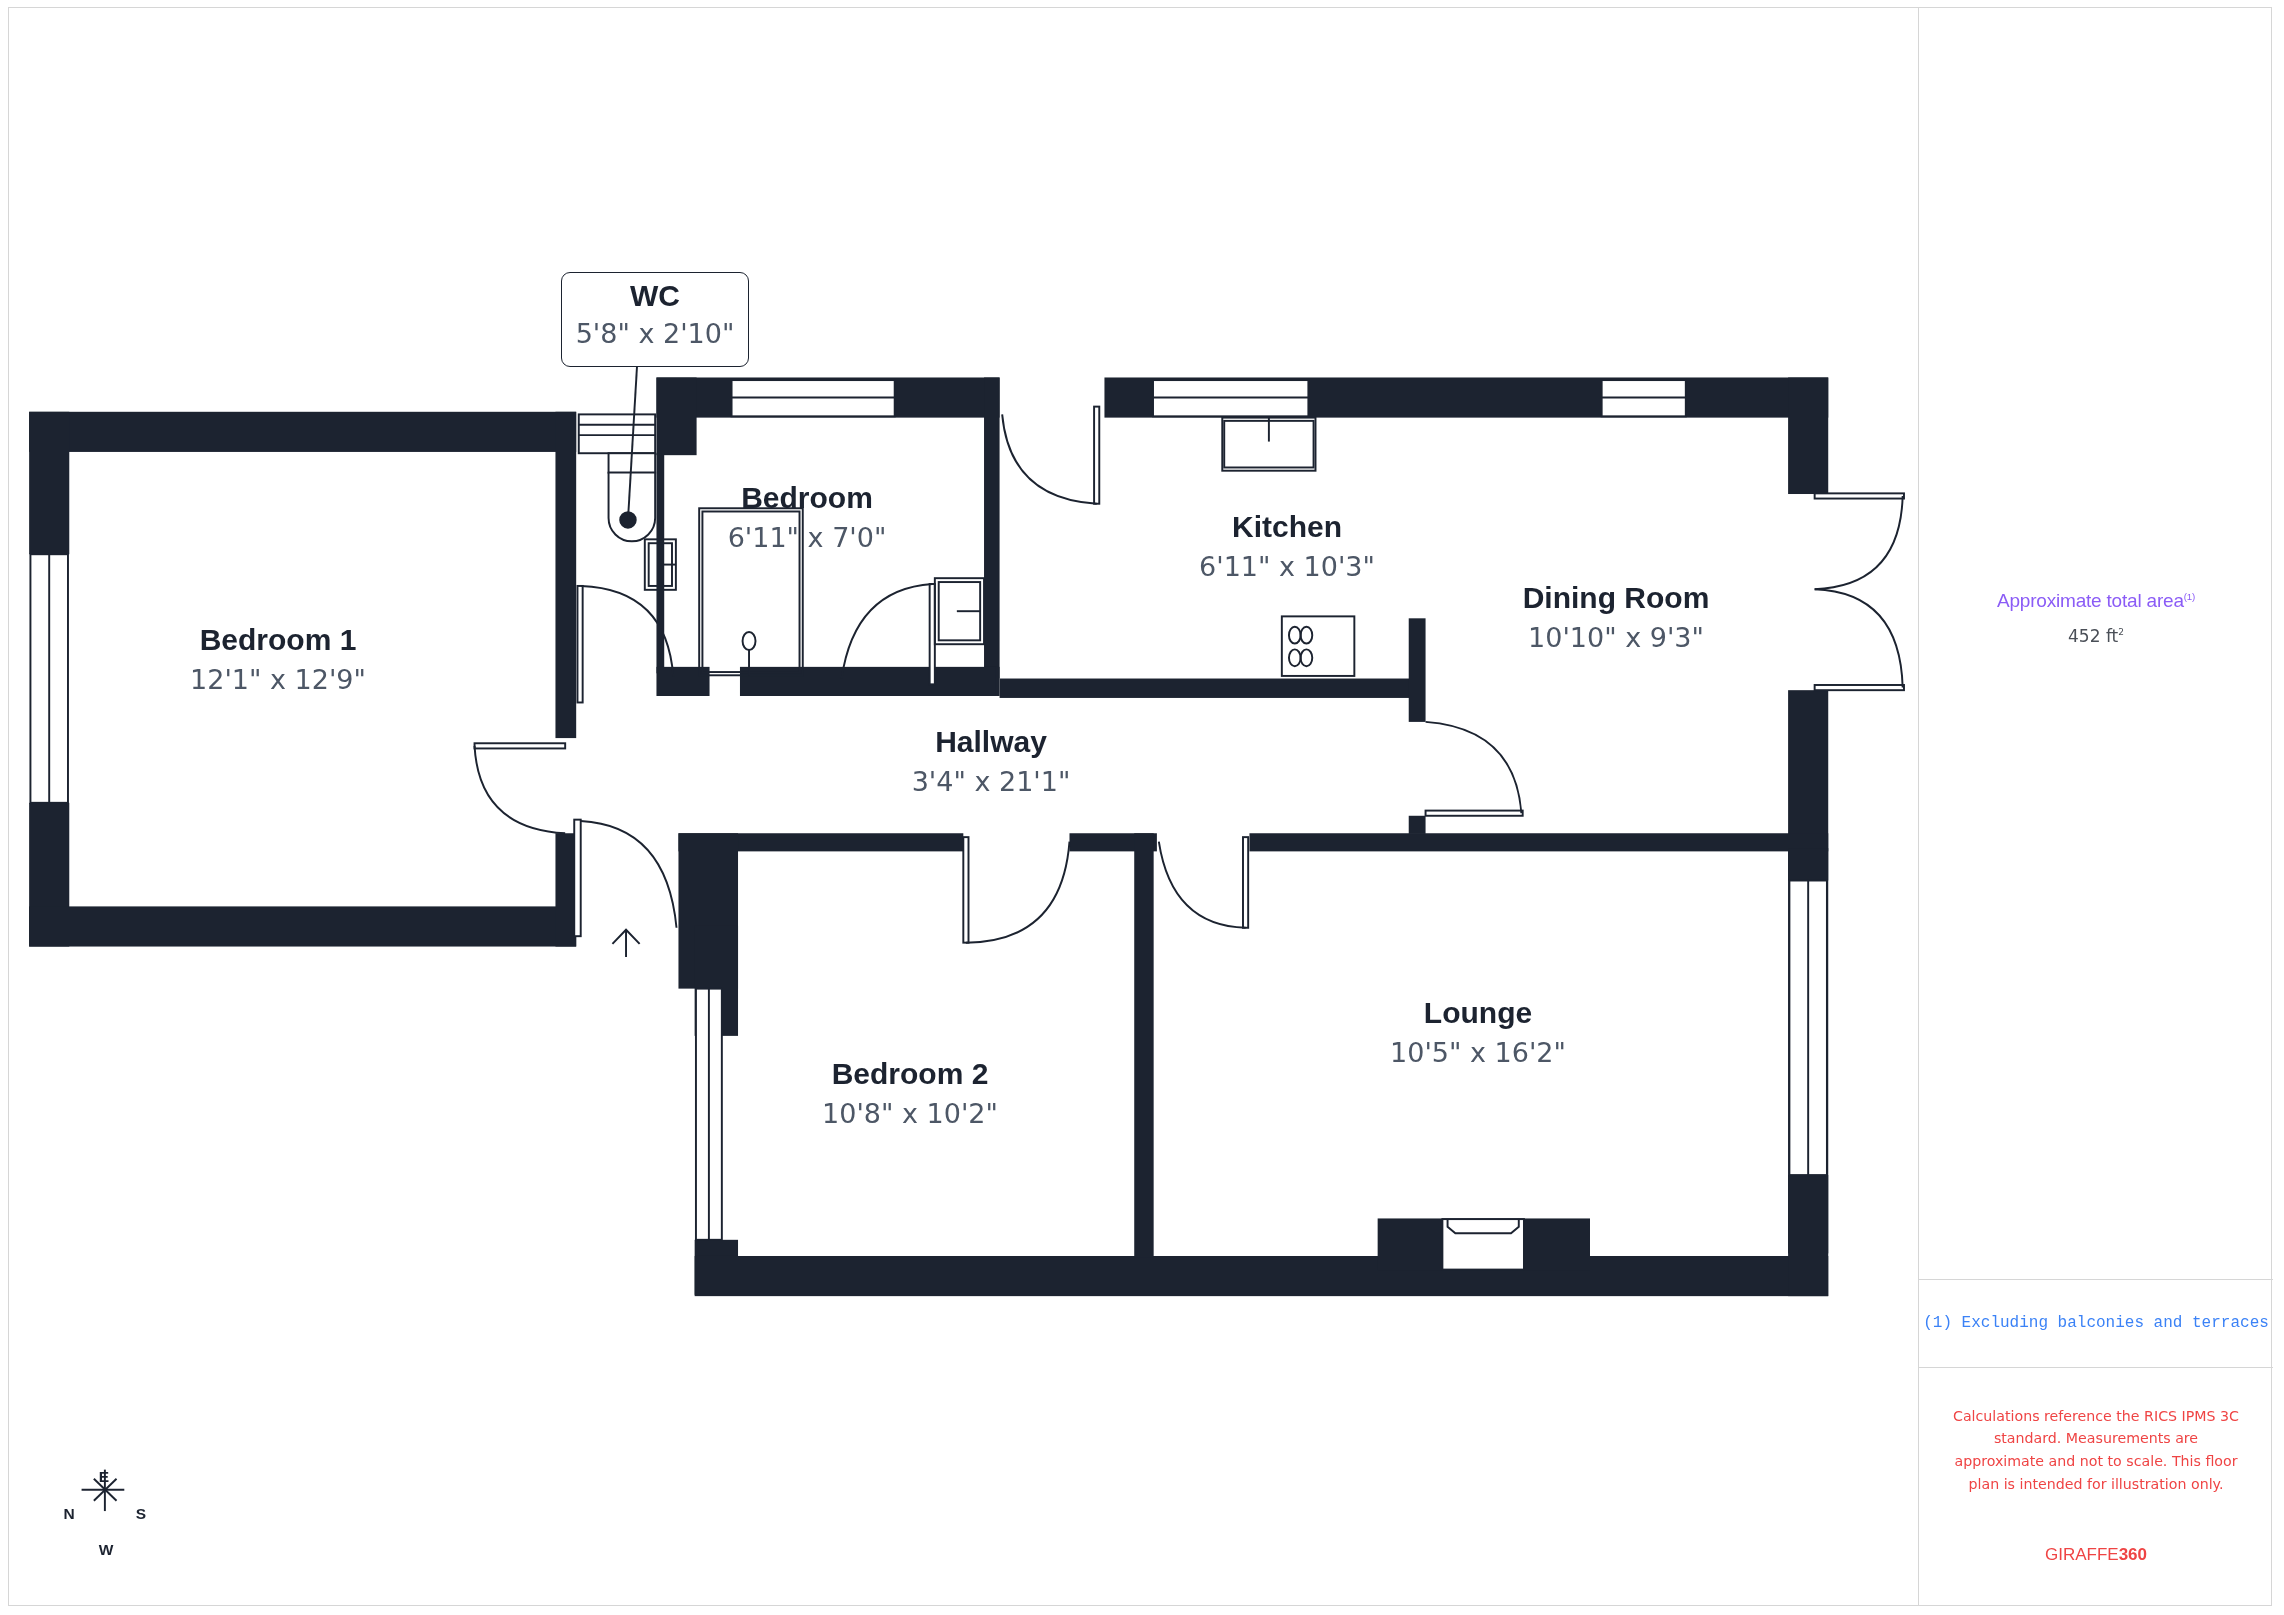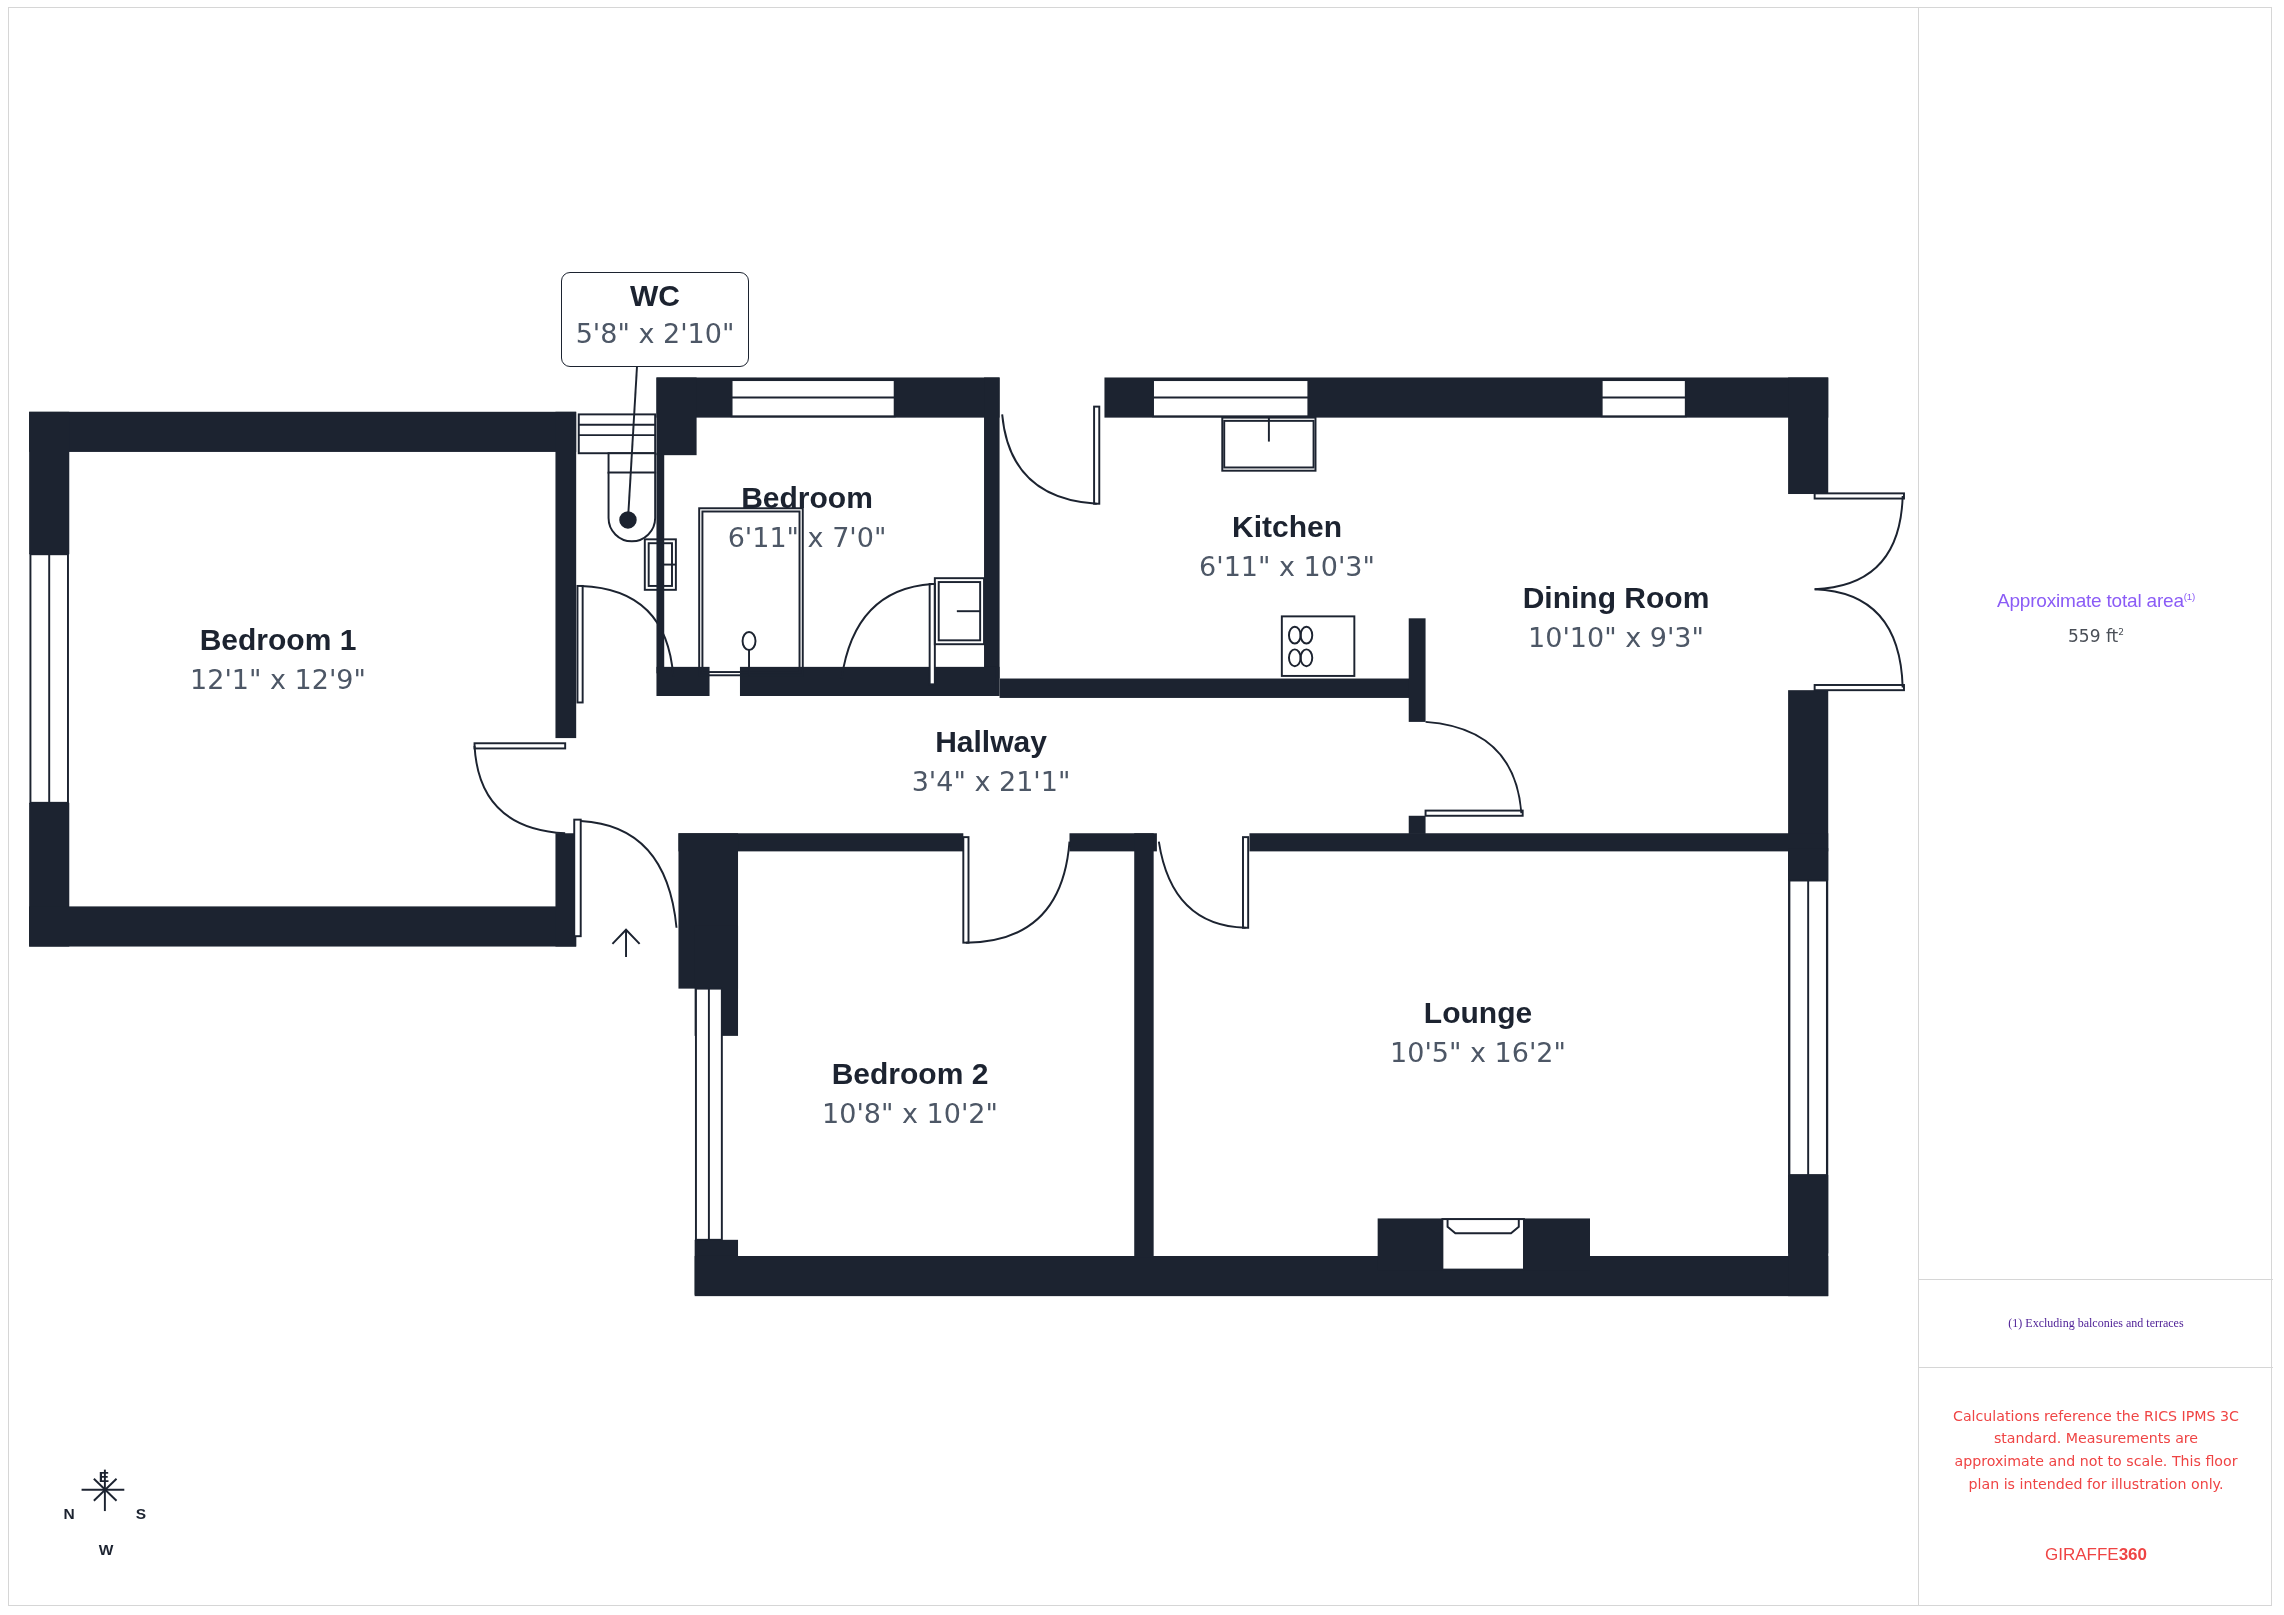--- a/index.html
+++ b/index.html
@@ -6,21 +6,21 @@
   body { width:2284px; height:1616px; position:relative; overflow:hidden; font-family:"Liberation Sans", sans-serif; }
   .frame { position:absolute; left:8.4px; top:6.5px; width:2264px; height:1599px; border:1.9px solid #d6d6d6; box-sizing:border-box; }
   .plan { position:absolute; left:0; top:0; width:2284px; height:1616px; }
   .sidebar { position:absolute; left:1918px; top:6.5px; width:355px; height:1599px; border-left:1.9px solid #d6d6d6; box-sizing:border-box; }
   .side-area { position:absolute; left:0; right:0; top:583px; text-align:center; }
   .side-area .title { font-family:"Liberation Sans", sans-serif; font-weight:normal; font-size:19px; color:#8b5cf6; letter-spacing:-0.2px; }
   .side-area .title sup { font-size:9.7px; }
   .side-area .value { margin-top:14.2px; font-family:"DejaVu Sans", sans-serif; font-size:17px; color:#4a4f57; }
   .side-area .value sup { font-size:9px; }
   .side-note { position:absolute; left:0; right:0; top:1272px; height:87px; border-top:1.9px solid #d6d6d6; border-bottom:1.9px solid #d6d6d6; display:flex; align-items:center; justify-content:center; }
-  .side-note span { font-family:Liberation Serif, serif; font-size:12px; color:#4c1d95; }
+  .side-note span { font-family:Liberation Mono, monospace; font-size:16px; color:#3b82f6; }
   .side-disclaimer { position:absolute; left:32px; right:32px; top:1398px; text-align:center; font-family:"DejaVu Sans", sans-serif; font-size:14.2px; line-height:22.7px; color:#ef4444; }
   .brand { position:absolute; left:0; right:0; top:1538px; text-align:center; font-family:"Liberation Sans", sans-serif; font-size:17px; color:#ef4444; }
   .brand b { font-weight:bold; }
   .room-label { position:absolute; transform:translate(-50%, -50%); text-align:center; white-space:nowrap; }
   .room-label .name { font-family:"Liberation Sans", sans-serif; font-weight:bold; font-size:30px; color:#1c2330; line-height:40px; }
   .room-label .dim { font-family:"DejaVu Sans", sans-serif; font-size:27px; color:#4d5766; line-height:40px; }
   .wc-box { position:absolute; left:561px; top:260px; width:188px; height:95px; border:1.9px solid #1c2330; border-radius:9px; background:#fff; box-sizing:border-box; text-align:center;margin-top:12px; }
   .wc-box .name { font-family:"Liberation Sans", sans-serif; font-weight:bold; font-size:30px; color:#1c2330; margin-top:3.9px; line-height:38px; }
   .wc-box .dim { font-family:"DejaVu Sans", sans-serif; font-size:27px; color:#4d5766; line-height:38px; }
   .compass-letter { position:absolute; font-family:"Liberation Sans", sans-serif; font-weight:bold; font-size:15.5px; color:#1c2330; transform:translate(-50%, -50%); }
@@ -223,21 +223,21 @@
 </div>
 
 <div class="room-label" style="left:1478px; top:1033px;">
   <div class="name">Lounge</div>
   <div class="dim">10'5" x 16'2"</div>
 </div>
 
 <div class="sidebar">
   <div class="side-area">
     <div class="title"><span>Approximate total area</span><sup>(1)</sup></div>
-    <div class="value"><span>559 ft</span><sup>2</sup></div>
+    <div class="value"><span>452 ft</span><sup>2</sup></div>
   </div>
   <div class="side-note">
     <span>(1) Excluding balconies and terraces</span>
   </div>
   <div class="side-disclaimer">Calculations reference the RICS IPMS 3C standard. Measurements are approximate and not to scale. This floor plan is intended for illustration only.</div>
   <div class="brand"><span>GIRAFFE</span><b>360</b></div>
 </div>
 
 
 </body></html>

